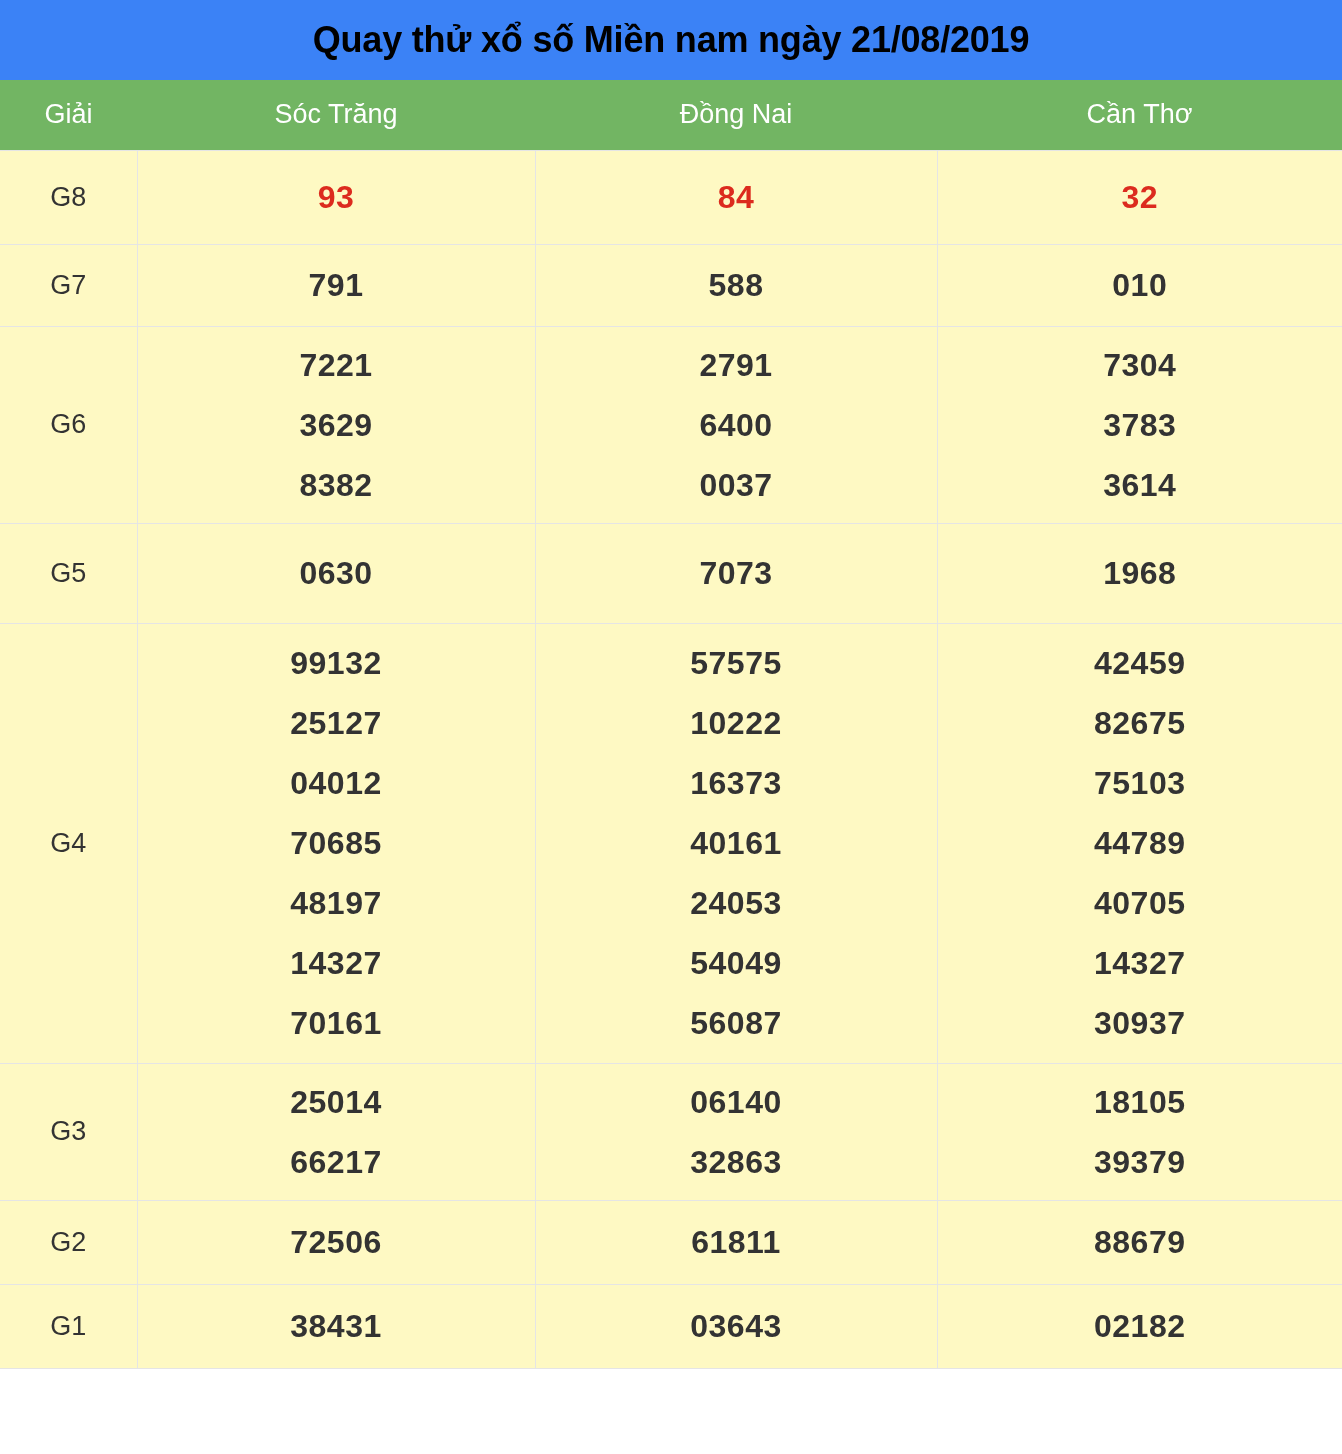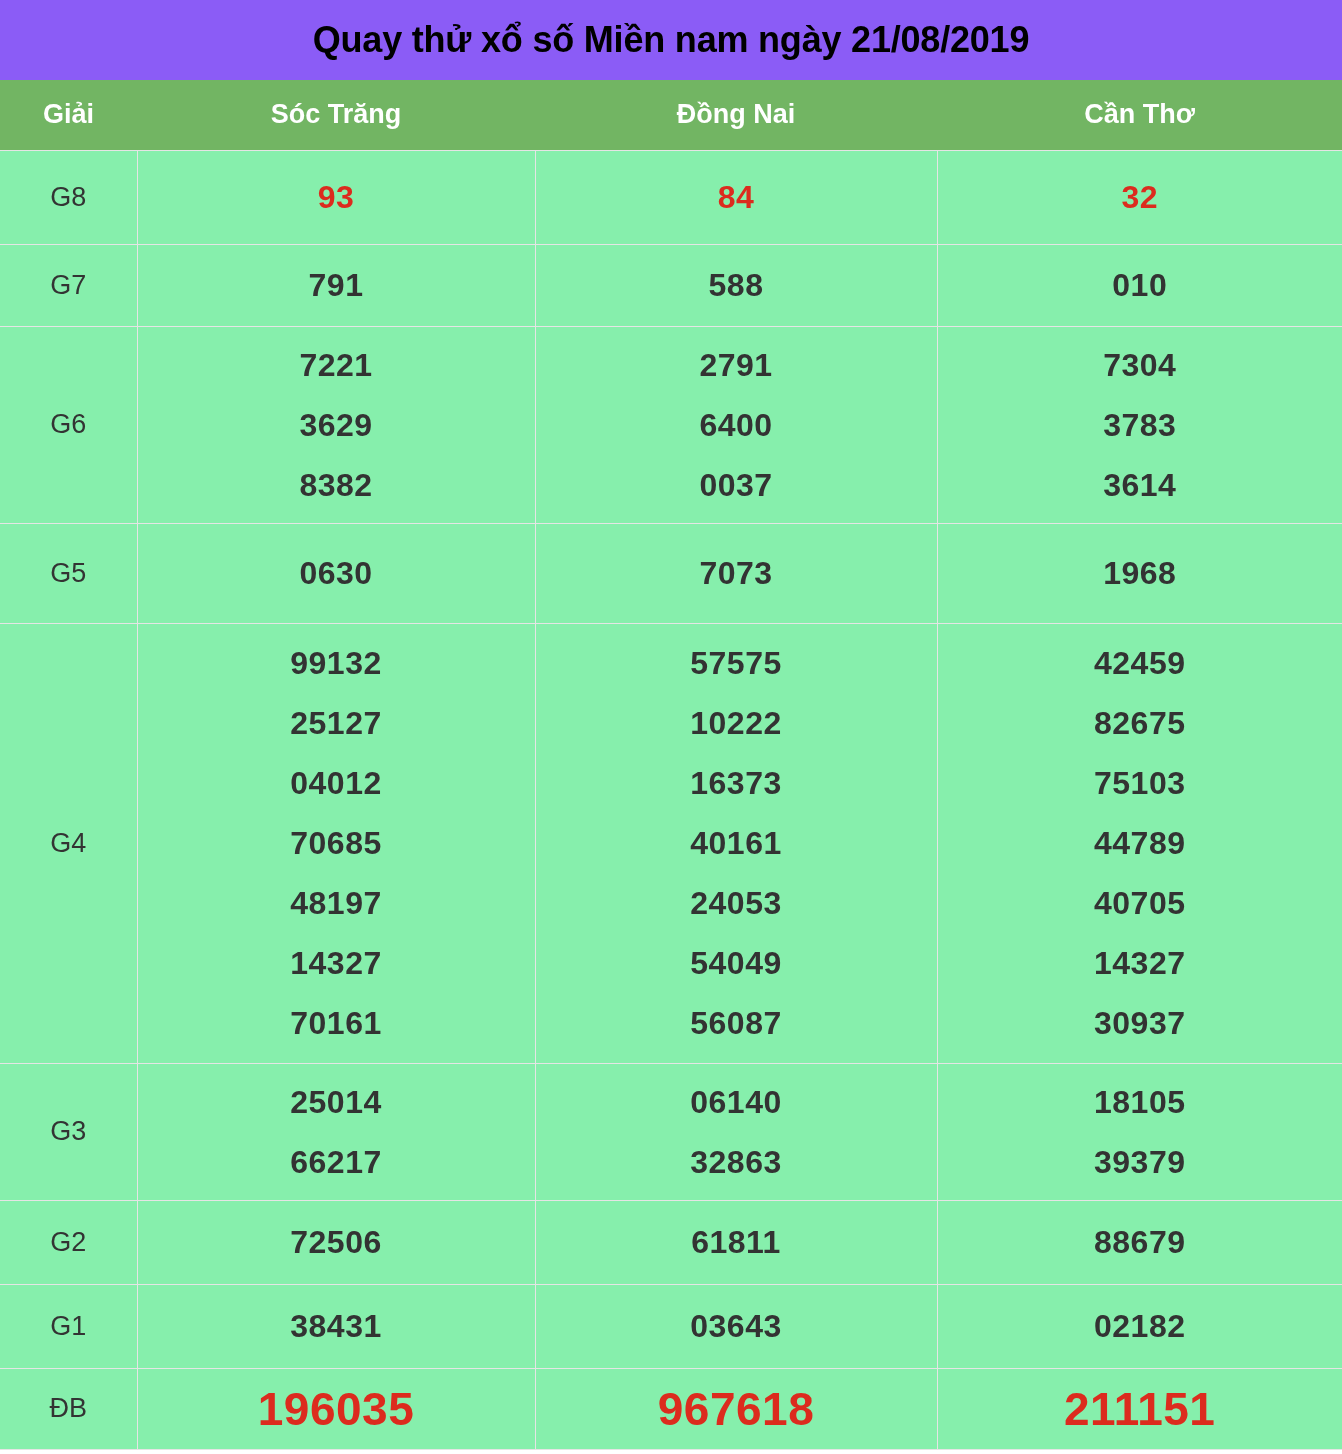--- a/index.html
+++ b/index.html
@@ -18,21 +18,21 @@
     height: 1454px;
     box-sizing: border-box;
     background: #ffffff;
     overflow: hidden;
     position: relative;
   }
 
   
   .title-bar {
     height: 80px;
-    background: #8b5cf6;
+    background: #3b82f6;
     display: flex;
     align-items: center;
     justify-content: center;
   }
   .title-text {
     color: #000000;
     font-size: 36px;
     font-weight: bold;
     letter-spacing: -0.2px;
     white-space: nowrap;
@@ -49,33 +49,33 @@
   col.c-prov2  { width: 402px; }
   col.c-prov3  { width: 405px; }
 
   thead tr.head-row {
     background: #72b563;
     height: 70px;
   }
   thead th {
     color: #ffffff;
     font-size: 27px;
-    font-weight: bold;
+    font-weight: normal;
     text-align: center;
     border: none;
     padding: 0;
     vertical-align: middle;
   }
 
   tbody td {
     border: 1px solid #e5e5e5;
     padding: 8px;
     text-align: center;
     vertical-align: middle;
-    background: #86efac;
+    background: #fef9c3;
   }
   tbody tr td:first-child {
     border-left: none;
   }
   tbody tr td:last-child {
     border-right: none;
   }
 
   .prize-label {
     color: #333333;
@@ -303,34 +303,16 @@
             <div class="nums">
               <span class="num">03643</span>
             </div>
           </td>
           <td>
             <div class="nums">
               <span class="num">02182</span>
             </div>
           </td>
         </tr>
-        <tr class="r-b">
-          <td><span class="prize-label">ĐB</span></td>
-          <td>
-            <div class="nums">
-              <span class="num red big">196035</span>
-            </div>
-          </td>
-          <td>
-            <div class="nums">
-              <span class="num red big">967618</span>
-            </div>
-          </td>
-          <td>
-            <div class="nums">
-              <span class="num red big">211151</span>
-            </div>
-          </td>
-        </tr>
       </tbody>
   </table>
 
 </div>
 
 </body></html>

